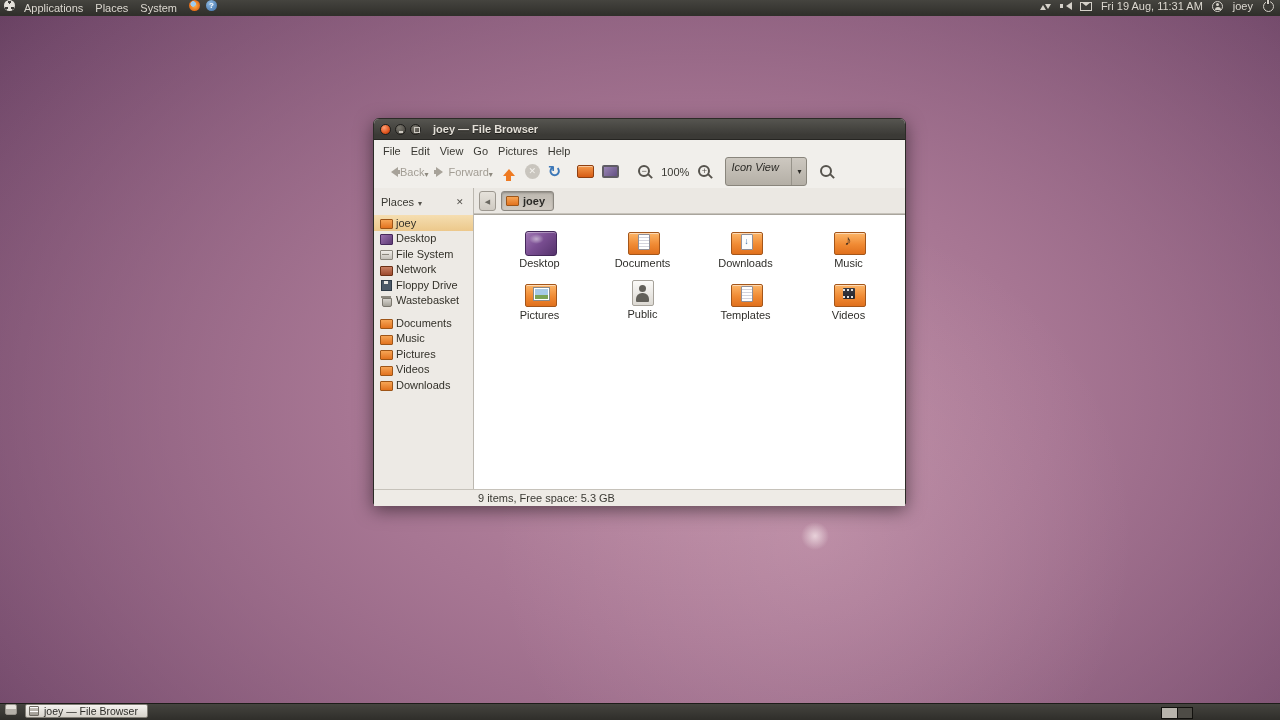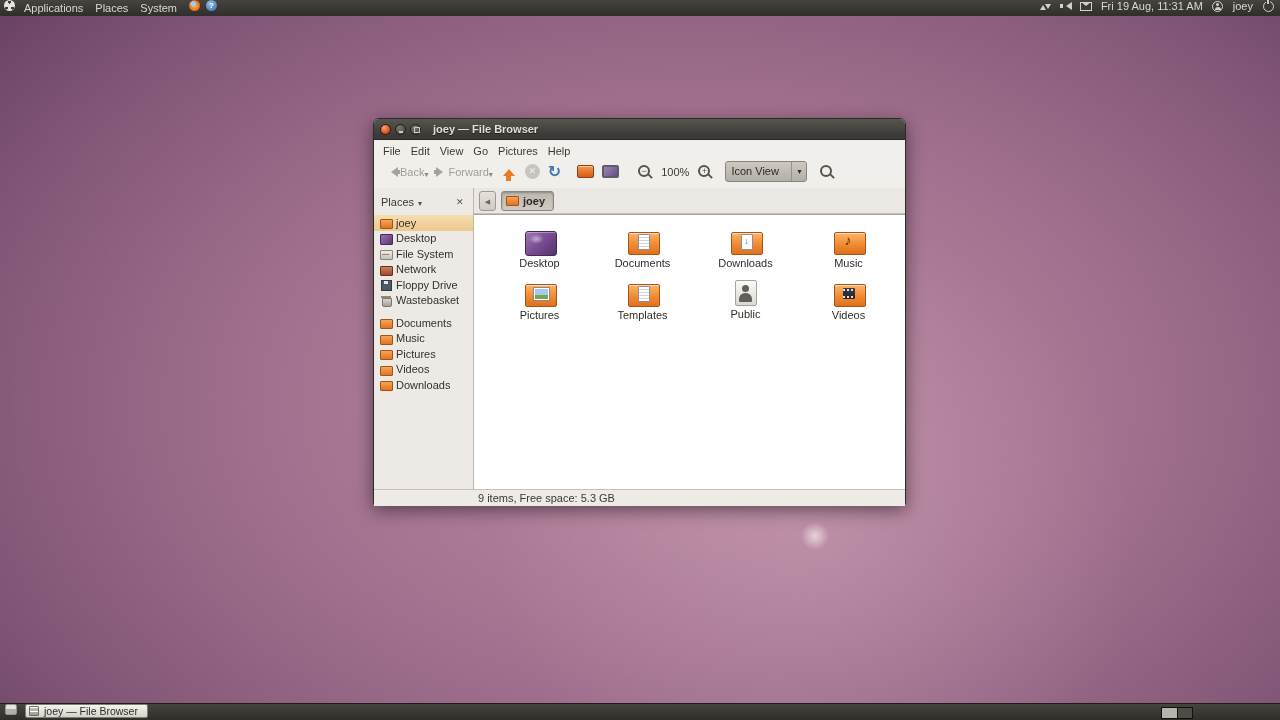--- a/index.html
+++ b/index.html
@@ -104,22 +104,22 @@
     background:linear-gradient(#f49a4d,#d65c14);box-shadow:inset 0 1px 0 rgba(255,255,255,.45);}
   .ico-computer{width:17px;height:13px;border:2px solid #5f5c64;border-radius:2px;
     background:linear-gradient(135deg,#9a86b6,#635082);}
   .mag{position:relative;width:16px;height:16px;}
   .mag::before{content:"";position:absolute;left:1px;top:1px;width:8px;height:8px;border:2px solid #56534d;
     border-radius:50%;font-size:9px;line-height:8px;text-align:center;color:#56534d;}
   .mag.minus::before{content:"−";}
   .mag.plus::before{content:"+";}
   .mag::after{content:"";position:absolute;right:2px;bottom:1px;width:2px;height:6px;background:#56534d;transform:rotate(-45deg);}
   .zoom-label{font-size:11px;color:#3a3933;margin:0 4px;}
-  .combo{width:82px;height:21px;display:flex;border:1px solid #89857c;border-radius:3px;
-    background:linear-gradient(#cdc8c0,#b4afa6);margin:0 8px 0 8px;}
+  .combo{width:82px;height:29px;display:flex;border:1px solid #89857c;border-radius:3px;
+    background:linear-gradient(#cdc8c0,#b4afa6);margin:0 8px 0 8px;font-style:italic;}
   .combo-text{flex:1;font-size:11px;color:#2c2b27;line-height:19px;padding-left:5px;overflow:hidden;}
   .combo-arrow{width:15px;border-left:1px solid #97938a;display:flex;align-items:center;justify-content:center;}
   .combo-arrow::after{content:"▾";font-size:8px;color:#2c2b27;}
   .gap8{width:8px;}.gap10{width:10px;}
 
   
   .wbody{display:flex;height:301px;}
   .sidebar{width:100px;background:#edeae5;border-right:1px solid #bcb8b0;display:flex;flex-direction:column;}
   .sb-header{height:27px;display:flex;align-items:center;padding:0 7px;font-size:11px;color:#3a3933;}
   .sb-caret::after{content:"▾";font-size:8px;color:#56534d;margin-left:4px;}
@@ -364,26 +364,26 @@
             </div>
             <div class="file-item">
               <span class="fi i-folder-note"></span>
               <span class="fi-label">Music</span>
             </div>
             <div class="file-item">
               <span class="fi i-folder-photo"></span>
               <span class="fi-label">Pictures</span>
             </div>
             <div class="file-item">
+              <span class="fi i-person"></span>
+              <span class="fi-label">Public</span>
+            </div>
+            <div class="file-item">
               <span class="fi i-folder-doc"></span>
               <span class="fi-label">Templates</span>
-            </div>
-            <div class="file-item">
-              <span class="fi i-person"></span>
-              <span class="fi-label">Public</span>
             </div>
             <div class="file-item">
               <span class="fi i-folder-film"></span>
               <span class="fi-label">Videos</span>
             </div>
           </div>
         </div>
       </div>
     </div>
 

